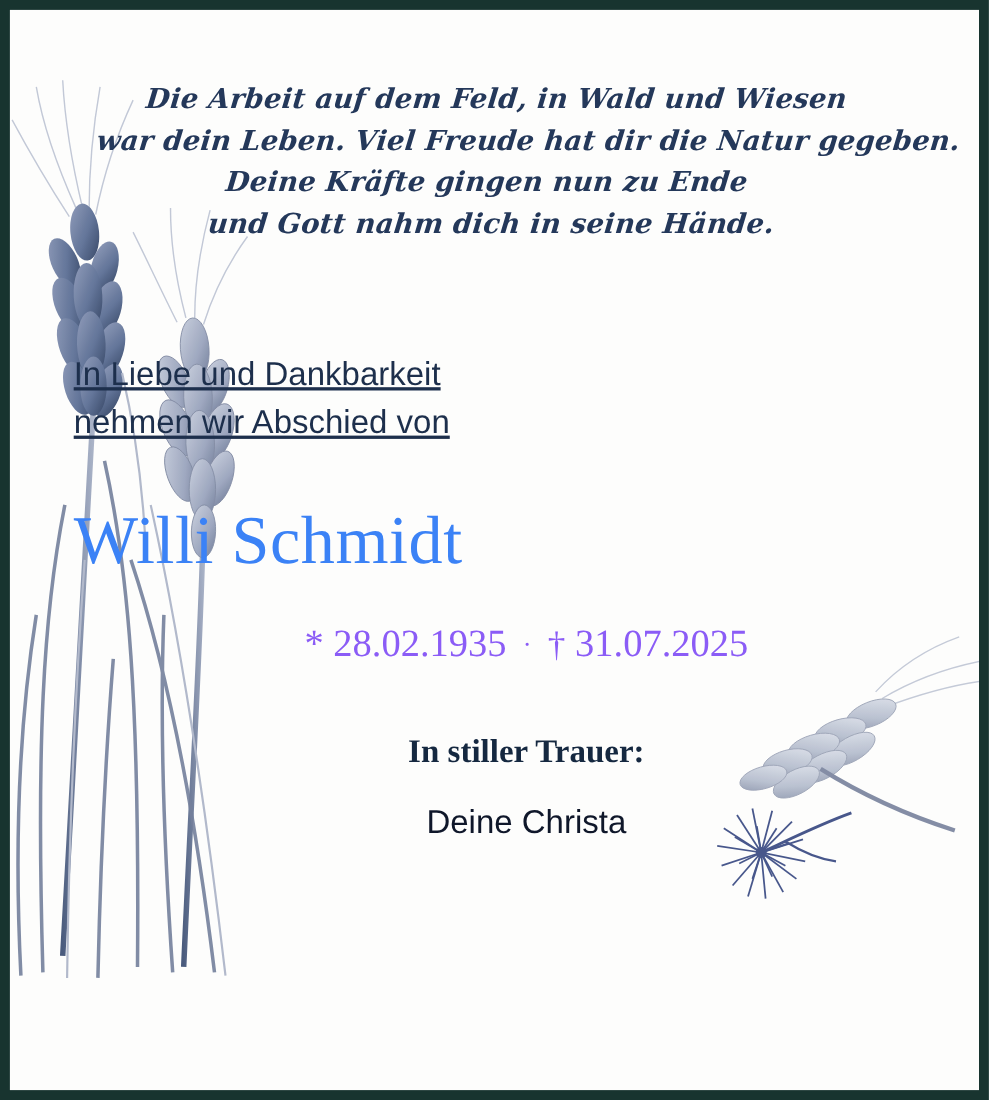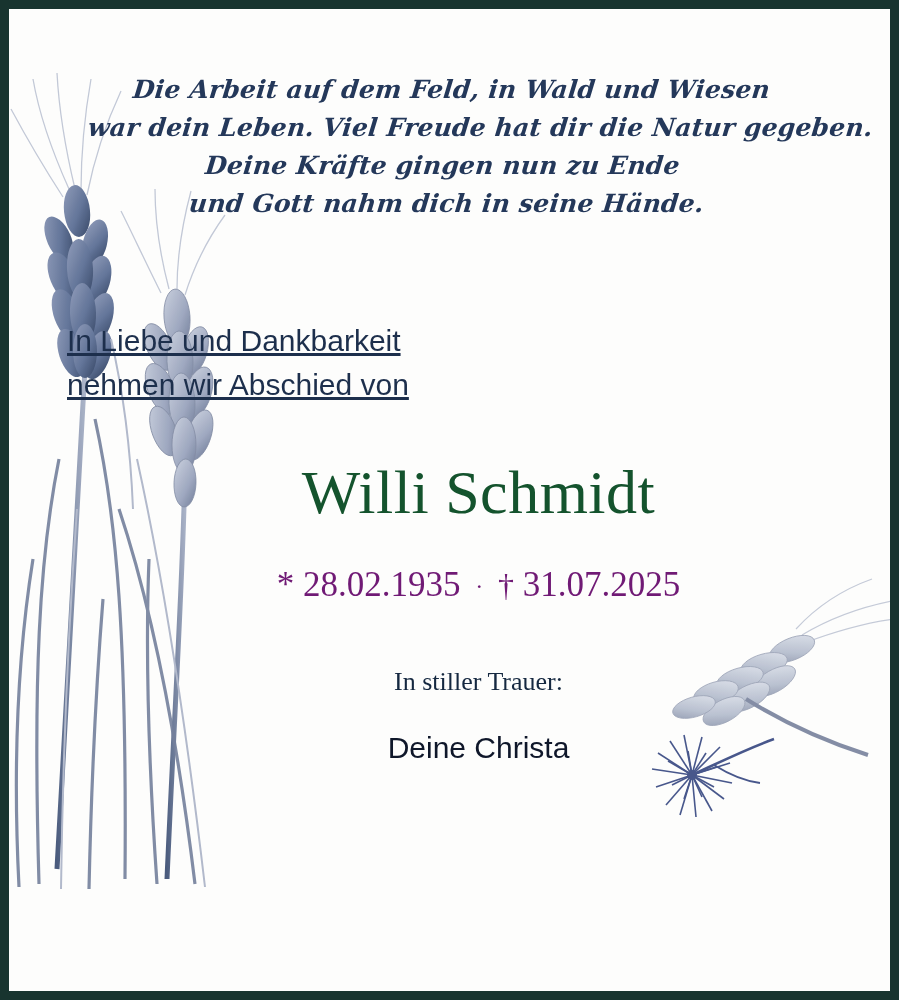--- a/index.html
+++ b/index.html
@@ -83,36 +83,36 @@
     line-height: 1.45;
     margin-left: 58px;
     text-decoration: underline;
   }
 
   .name {
     position: absolute;
     left: 0;
     right: 0;
     top: 448px;
-    text-align: center;
-    color: #14532d;
+    text-align: left;
+    color: #3b82f6;
     font-family: "Liberation Serif", serif;
     font-size: 62px;
     font-weight: 400;
     letter-spacing: 0.5px;
     margin-left: 58px;
   }
 
   .dates {
     position: absolute;
     left: 0;
     right: 0;
     top: 556px;
     text-align: center;
-    color: #701a75;
+    color: #8b5cf6;
     font-family: "Liberation Serif", serif;
     font-size: 35px;
     margin-left: 58px;
   }
   .dates .sep {
     font-size: 24px;
     vertical-align: 2px;
     padding: 0 6px;
   }
   .dates .cross {
@@ -120,22 +120,22 @@
   }
 
   .mourning-title {
     position: absolute;
     left: 0;
     right: 0;
     top: 658px;
     text-align: center;
     color: #152840;
     font-family: "Liberation Serif", serif;
-    font-weight: 400;
-    font-size: 26px;
+    font-weight: 700;
+    font-size: 30px;
     margin-left: 58px;
   }
 
   .mourners {
     position: absolute;
     left: 0;
     right: 0;
     top: 718px;
     text-align: center;
     color: #0f172a;

